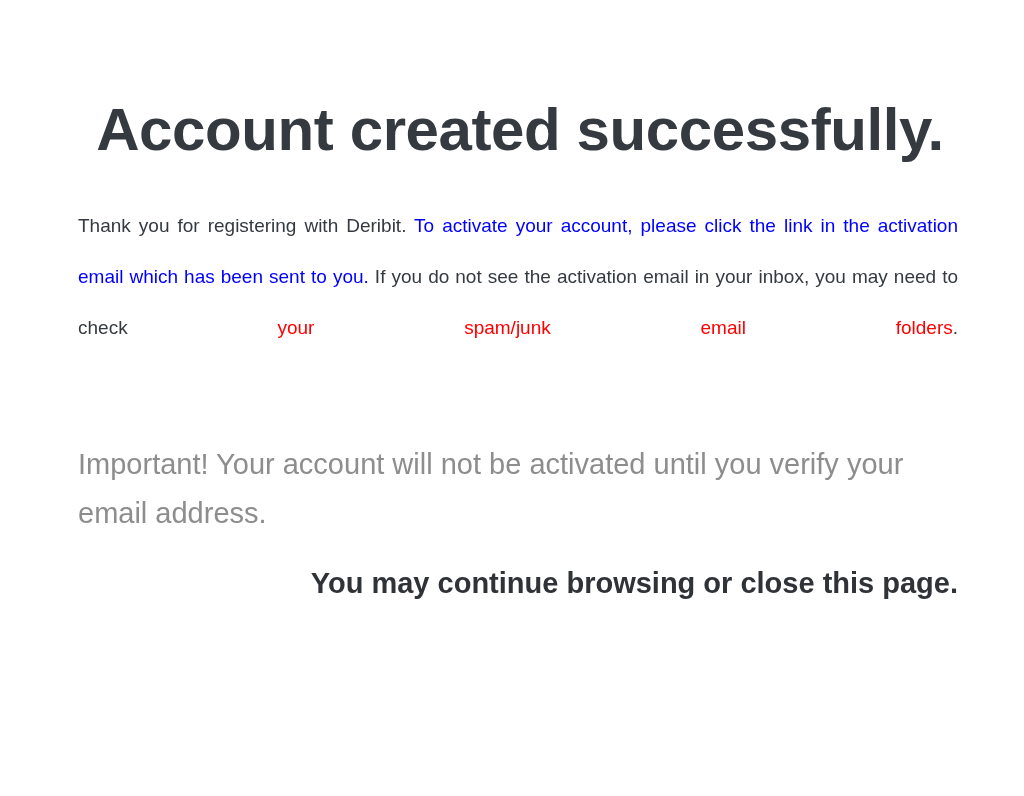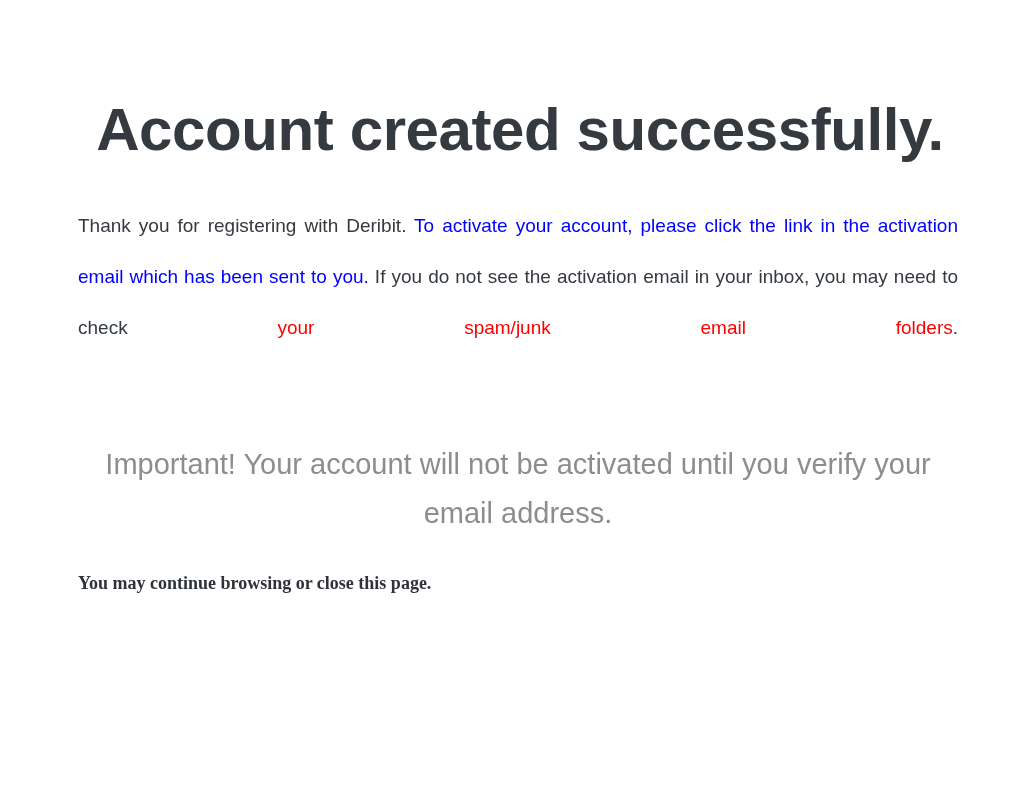--- a/index.html
+++ b/index.html
@@ -72,34 +72,32 @@
   }
 
   
   .important-notice {
     margin: 0;
     padding-top: 36px;
     width: 880px;
     font-size: 29px;
     line-height: 49px;
     color: #8d8d8d;
-    text-align: center;
   }
 
   
   .closing-line {
     margin: 0;
     padding-top: 28px;
     width: 880px;
-    font-size: 18px;
+    font-size: 29px;
     line-height: 34px;
     font-weight: bold;
     color: #2f3338;
-    text-align: left;
-    font-family: Liberation Serif, serif;
+    text-align: right;
   }
 </style>
 </head>
 <body>
 
 <div class="page">
   <div class="content">
 
     <h1 class="headline">Account created successfully.</h1>
 

